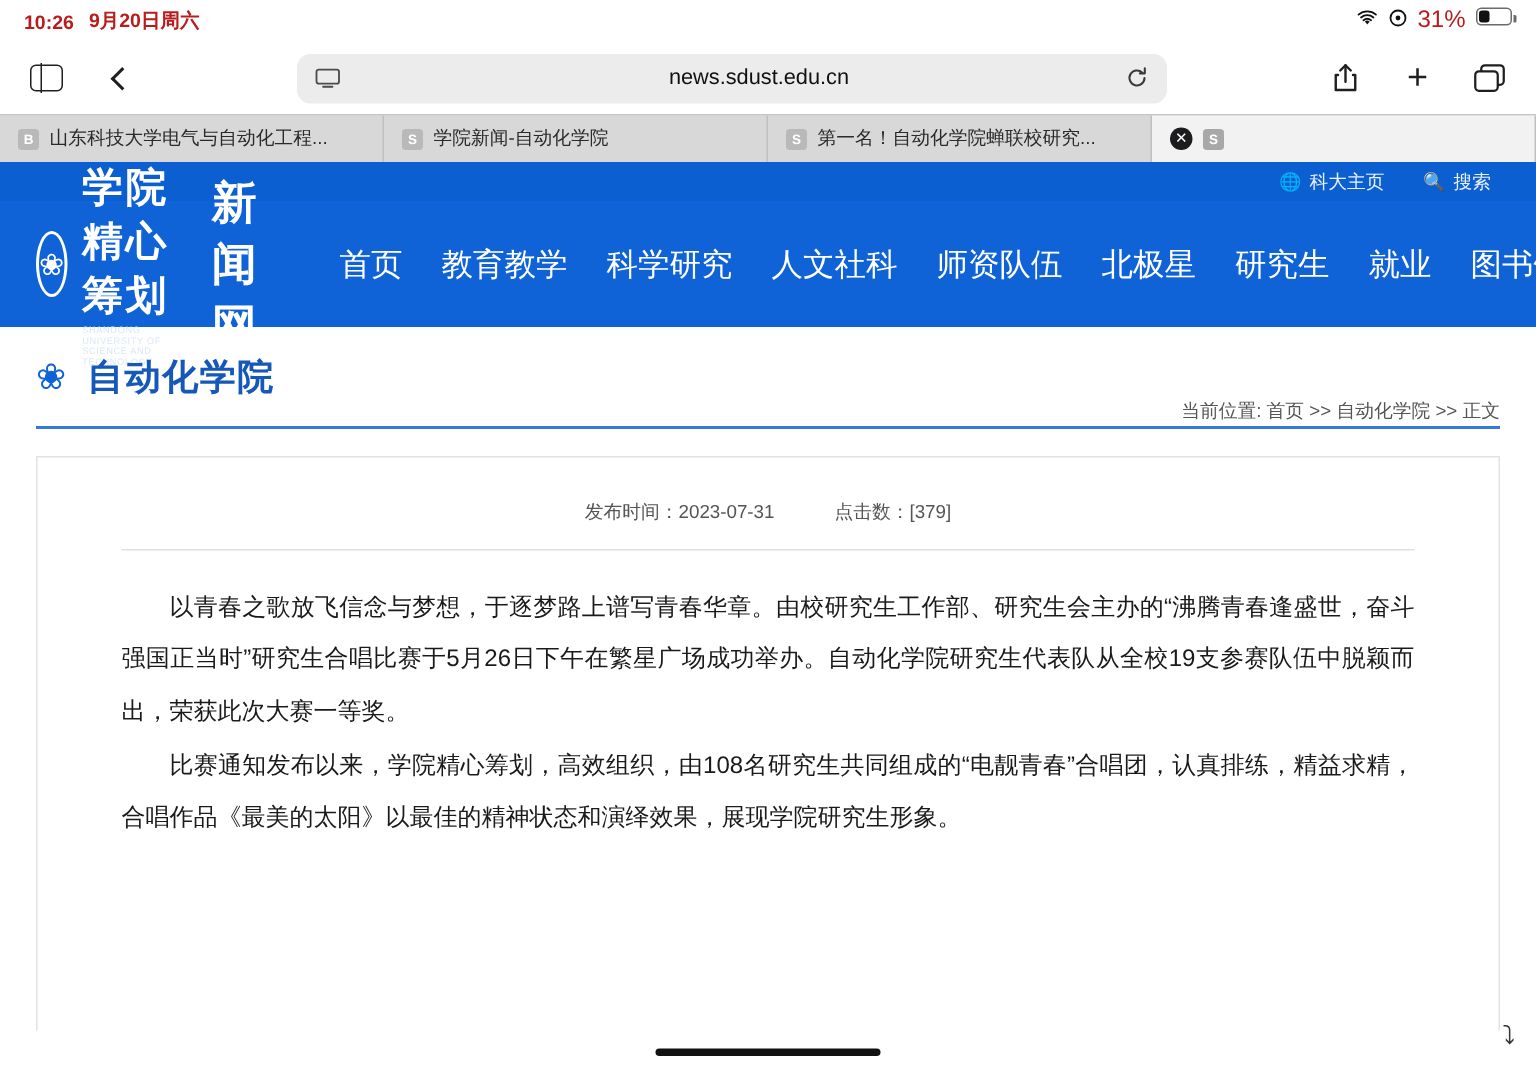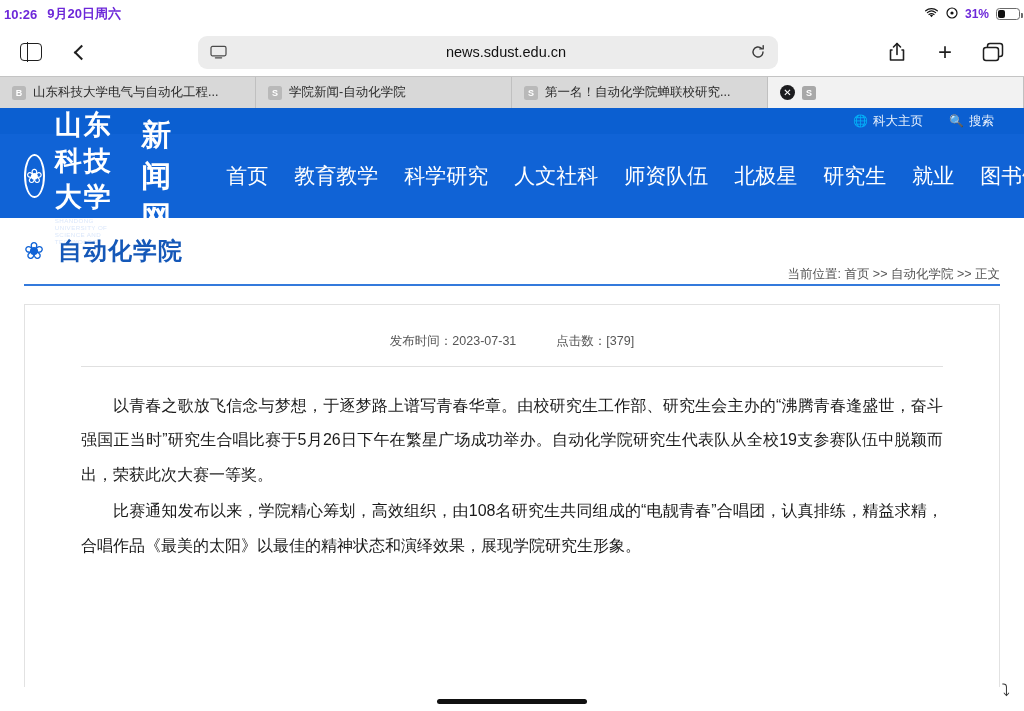--- a/index.html
+++ b/index.html
@@ -7,25 +7,25 @@
     width: 1024px; height: 711px;
     font-family: "Liberation Sans", "DejaVu Sans", sans-serif;
     background: #ffffff;
     overflow: hidden;
   }
   #root { width: 1024px; height: 711px; position: relative; background:#fff; }
 
   
   .statusbar {
     height: 28px; display: flex; align-items: center;
-    padding: 0 4px; font-size: 13px; color: #6d28d9;
+    padding: 0 16px; font-size: 13px; color: #b91c1c;
     background: #fff;
   }
   .status-left { display: flex; align-items: center; gap: 10px; font-weight: 600; }
-  .status-right { margin-left: auto; display: flex; align-items: center; gap: 7px; font-size: 12px; font-weight:700; }
+  .status-right { margin-left: auto; display: flex; align-items: flex-start; gap: 7px; font-size: 16px; font-weight:400; }
   .battery-shell {
     width: 24px; height: 12px; border: 1.4px solid #6b6b6b; border-radius: 3.5px;
     position: relative; display:inline-block;
   }
   .battery-shell::after {
     content:""; position:absolute; right:-3.5px; top:3.5px; width:2px; height:5px;
     background:#6b6b6b; border-radius: 0 1px 1px 0;
   }
   .battery-fill { position:absolute; left:1.4px; top:1.4px; bottom:1.4px; width:31%; background:#111; border-radius:2px; }
 
@@ -239,21 +239,21 @@
       <span class="titem">
         <span class="mag">🔍</span>
         <span>搜索</span>
       </span>
     </div>
 
     <div class="site-header">
       <div class="logo-wrap">
         <div class="logo-seal">❀</div>
         <div>
-          <span class="logo-cn">山东科技大学</span>
+          <span class="logo-cn">学院精心筹划</span>
           <span class="logo-en">SHANDONG UNIVERSITY OF SCIENCE AND TECHNOLOGY</span>
         </div>
         <span class="logo-news">新闻网</span>
       </div>
       <div class="nav">
         <a href="#">首页</a>
         <a href="#">教育教学</a>
         <a href="#">科学研究</a>
         <a href="#">人文社科</a>
         <a href="#">师资队伍</a>

